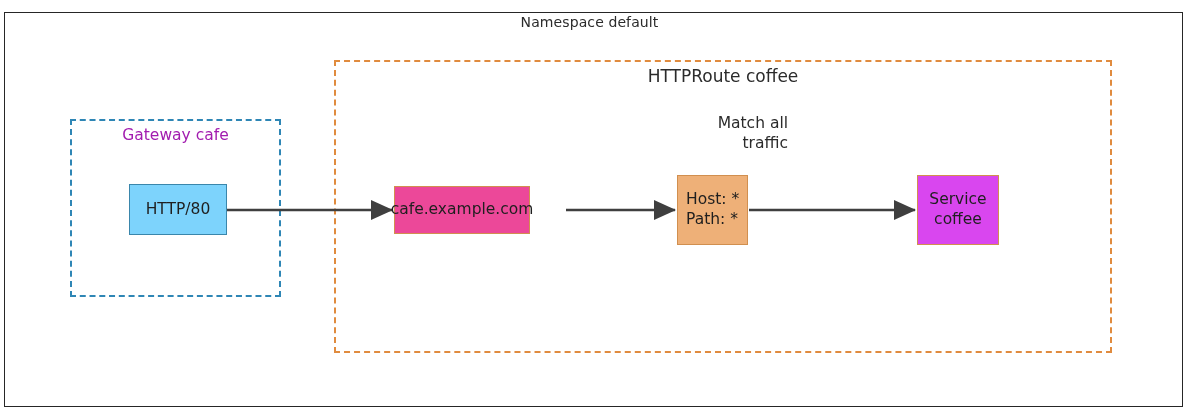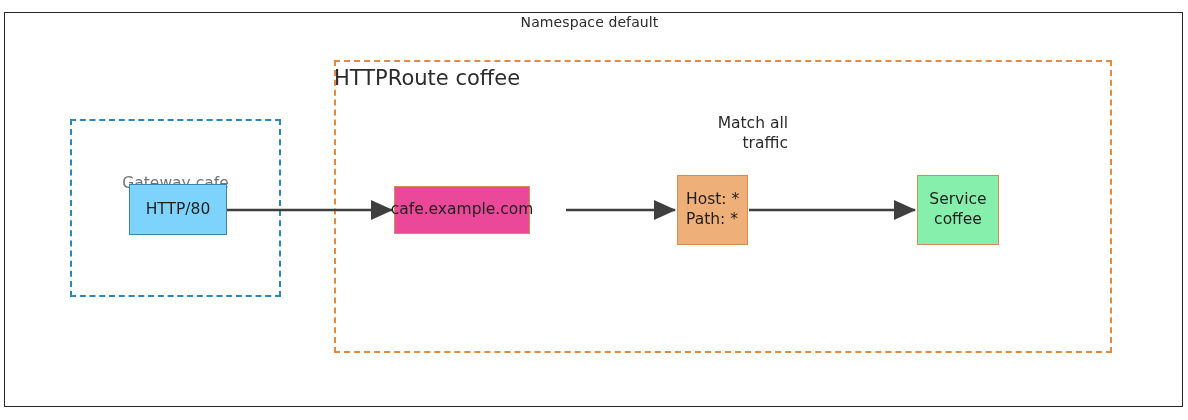--- a/index.html
+++ b/index.html
@@ -49,22 +49,22 @@
     height: 293px;
     border: 2px dashed #e08b3e;
     background: transparent;
     box-sizing: border-box;
   }
   .route-title {
     position: absolute;
     left: 334px;
     top: 66px;
     width: 778px;
-    text-align: left;
-    font-size: 21px;
+    text-align: center;
+    font-size: 17px;
     color: #2b2b2b;
   }
 
   
   .gw-frame {
     position: absolute;
     left: 70px;
     top: 119px;
     width: 211px;
     height: 178px;
@@ -72,22 +72,21 @@
     background: transparent;
     box-sizing: border-box;
   }
   .gw-title {
     position: absolute;
     left: 70px;
     top: 126px;
     width: 211px;
     text-align: center;
     font-size: 15.5px;
-    color: #737373;
-    margin-top: 48px;
+    color: #a21caf;
   }
 
   
   .node {
     position: absolute;
     box-sizing: border-box;
     display: flex;
     align-items: center;
     justify-content: center;
     font-size: 15.5px;
@@ -121,21 +120,21 @@
     border: 1.6px solid #d18f4f;
     justify-content: flex-start;
     text-align: left;
     padding-left: 8px;
   }
   .node-service {
     left: 917px;
     top: 175px;
     width: 82px;
     height: 70px;
-    background: #86efac;
+    background: #d946ef;
     border: 1.6px solid #d18f4f;
   }
 
   
   .caption {
     position: absolute;
     font-size: 15.5px;
     color: #2b2b2b;
     text-align: right;
     line-height: 1.32;

